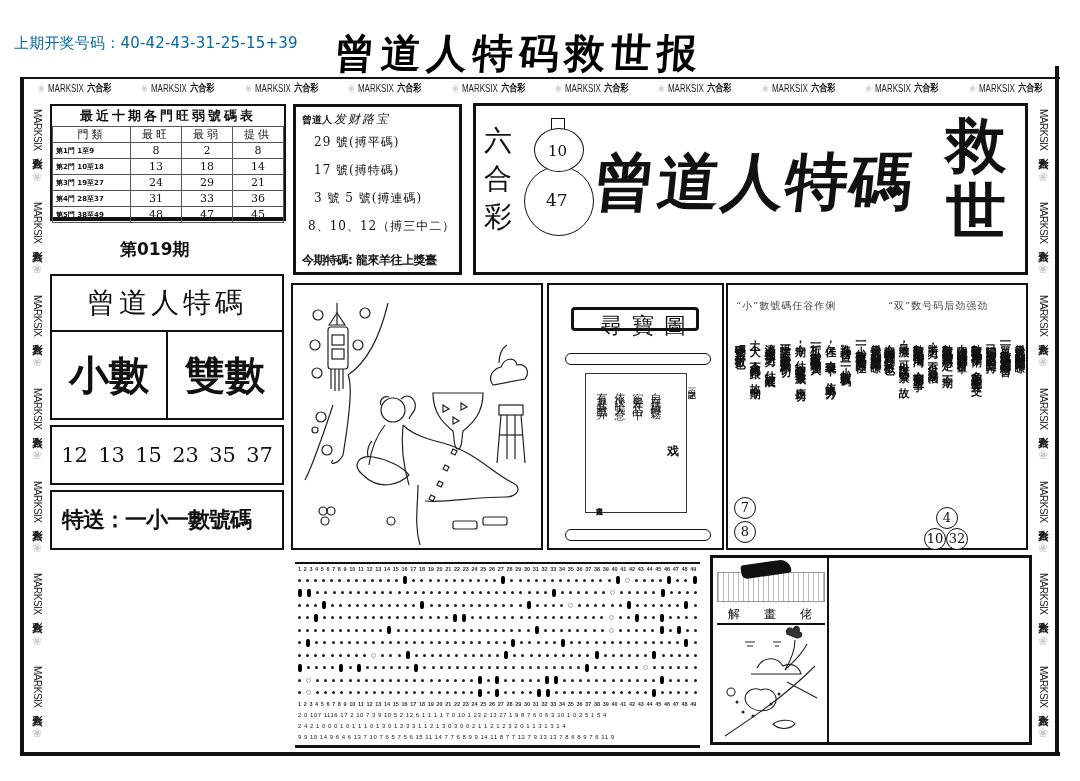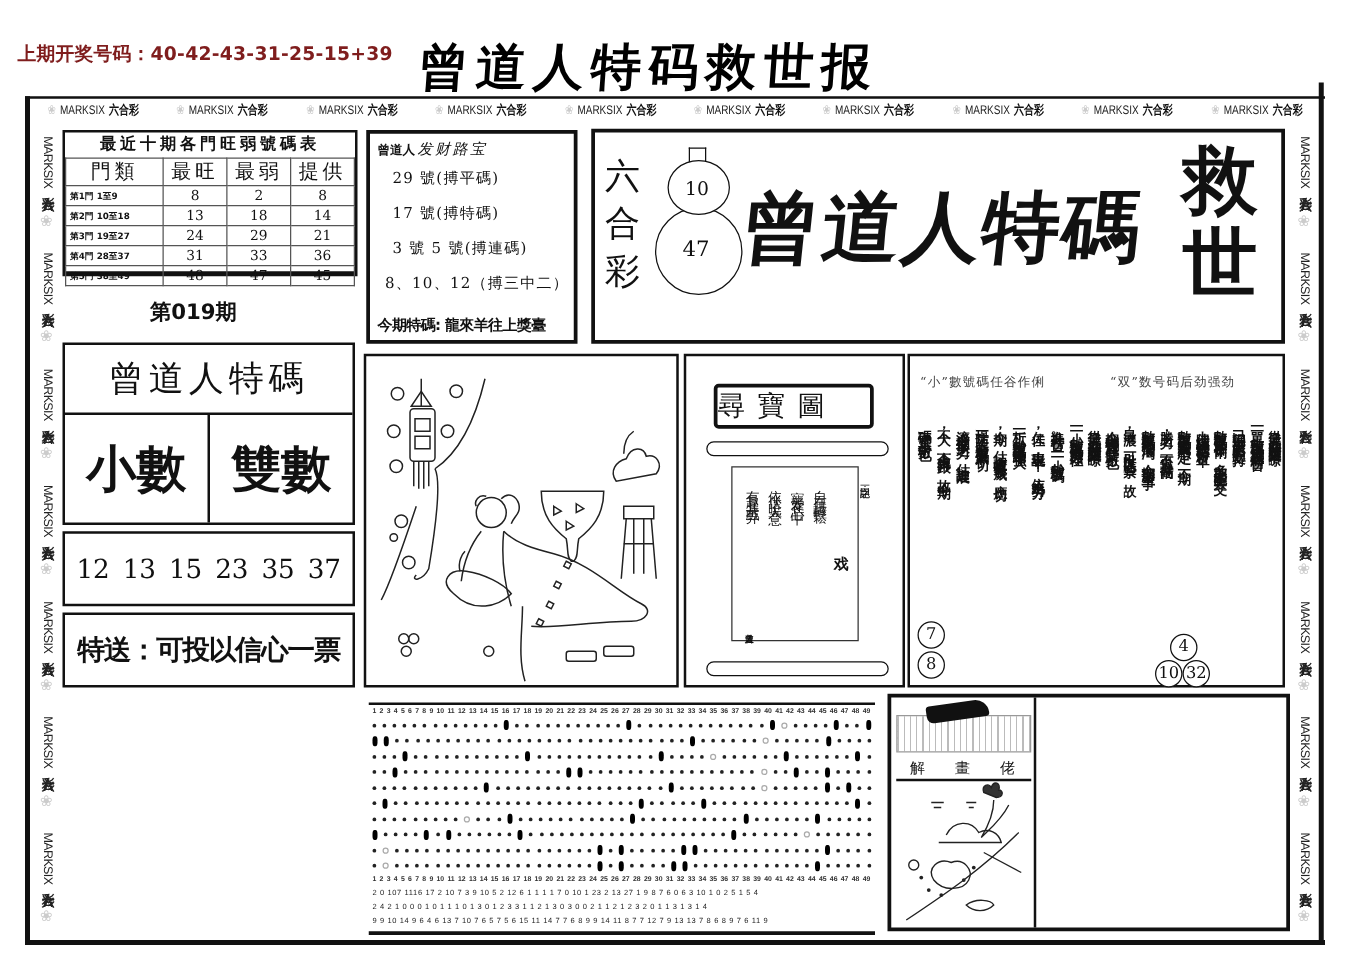--- a/index.html
+++ b/index.html
@@ -2,42 +2,42 @@
 <html><head>
 <meta charset="utf-8">
 <style>
   * { box-sizing: border-box; margin: 0; padding: 0; }
   html, body { width: 1080px; height: 781px; background: #ffffff; overflow: hidden; }
   body { position: relative; font-family: "DejaVu Serif", serif; color: #111; }
 
   .abs { position: absolute; }
 
   
-  #last-draw { left: 14px; top: 34px; color: #7f1d1d; font-family: "DejaVu Sans", sans-serif; font-weight: bold; font-size: 15px; letter-spacing: 0.2px; }
+  #last-draw { left: 14px; top: 34px; color: #0369a1; font-family: "DejaVu Sans", sans-serif; font-weight: normal; font-size: 15px; letter-spacing: 0.2px; }
   #masthead { left: 335px; top: 26px; font-family: "DejaVu Serif", serif; font-weight: bold; font-size: 40px; letter-spacing: 6px; color: #000; transform: skewX(-4deg); }
   #frame-right { left: 1055px; top: 66px; width: 4px; height: 690px; background: #111; }
   #frame-left { left: 20px; top: 77px; width: 4px; height: 676px; background: #111; }
   #frame-bottom { left: 20px; top: 752px; width: 1040px; height: 4px; background: #111; }
 
   
   .ms-top { left: 26px; top: 78px; width: 1028px; height: 20px; display: flex; align-items: center; gap: 12px; white-space: nowrap; overflow: hidden; padding-left: 12px; }
   .ms-unit { display: inline-flex; align-items: center; gap: 4px; font-family: "Liberation Sans", sans-serif; font-size: 10px; color: #222; transform: scaleX(0.8); transform-origin: left center; }
   .ms-unit b { font-family: "DejaVu Sans", sans-serif; font-size: 10px; font-weight: bold; color: #111; }
   .ms-flower { color: #ccc; font-size: 10px; }
   .ms-side { width: 22px; height: 650px; display: flex; flex-direction: column; align-items: center; justify-content: space-around; overflow: hidden; }
   .ms-side .v { writing-mode: vertical-rl; font-family: "Liberation Sans", sans-serif; font-size: 10px; color: #222; letter-spacing: -0.5px; }
   .ms-side .v b { font-family: "DejaVu Sans", sans-serif; font-weight: bold; }
   .ms-side .fl { color: #ccc; font-size: 12px; }
 
   
   #stats { left: 50px; top: 104px; width: 236px; height: 117px; border: 2px solid #111; border-bottom-width: 4px; }
   #stats .title { text-align: center; font-weight: bold; font-size: 13px; letter-spacing: 3px; height: 20px; line-height: 20px; font-family: "DejaVu Sans", sans-serif; }
   #stats table { width: 100%; border-collapse: collapse; font-size: 11px; }
   #stats th, #stats td { border: 1px solid #555; text-align: center; height: 16px; font-weight: normal; }
-  #stats th { font-size: 16px; letter-spacing: 3px; }
+  #stats th { font-size: 11px; letter-spacing: 3px; }
   #stats td.door { font-size: 7px; font-family: "DejaVu Sans", sans-serif; font-weight: bold; width: 78px; text-align: left; padding-left: 3px; }
 
   #issue { left: 120px; top: 238px; font-family: "DejaVu Sans", sans-serif; font-weight: bold; font-size: 17px; }
 
   
   #wealth { left: 293px; top: 104px; width: 169px; height: 171px; border: 3px solid #111; padding: 4px 6px; }
   #wealth .w-head { display: flex; align-items: center; gap: 2px; }
   #wealth .w-small { font-size: 10px; font-weight: bold; font-family: "DejaVu Sans", sans-serif; }
   #wealth .w-big { font-size: 12px; font-style: italic; letter-spacing: 2px; }
   #wealth .w-row { font-size: 12px; margin-top: 11px; padding-left: 12px; white-space: nowrap; letter-spacing: 1px; }
@@ -62,21 +62,21 @@
   #open-box .cell + .cell { border-left: 2px solid #111; }
 
   #nums-box { left: 50px; top: 425px; width: 234px; height: 60px; border: 2px solid #111; display: flex; align-items: center; justify-content: space-around; font-size: 21px; padding: 0 4px; }
   #gift-box { left: 50px; top: 490px; width: 234px; height: 60px; border: 2px solid #111; display: flex; align-items: center; padding-left: 10px; font-family: "DejaVu Sans", sans-serif; font-weight: bold; font-size: 22px; white-space: nowrap; letter-spacing: -1px; }
 
   
   #illus { left: 291px; top: 283px; width: 252px; height: 267px; border: 2px solid #111; overflow: hidden; }
 
   
   #treasure { left: 547px; top: 283px; width: 177px; height: 267px; border: 2px solid #111; }
-  #treasure .t-title { position: absolute; left: 22px; top: 22px; width: 128px; height: 36px; border: 3px solid #111; border-radius: 4px; text-align: left; line-height: 32px; font-size: 22px; letter-spacing: 10px; }
+  #treasure .t-title { position: absolute; left: 22px; top: 22px; width: 128px; height: 24px; border: 3px solid #111; border-radius: 4px; text-align: right; line-height: 32px; font-size: 22px; letter-spacing: 10px; }
   #treasure .rod { position: absolute; left: 16px; width: 146px; height: 12px; border: 1.5px solid #111; border-radius: 6px; }
   #treasure .paper { position: absolute; left: 36px; top: 88px; width: 102px; height: 140px; border: 1.5px solid #333; }
   #treasure .poem { position: absolute; left: 8px; top: 10px; display: flex; flex-direction: row-reverse; gap: 4px; }
   #treasure .poem .col { writing-mode: vertical-rl; font-size: 11px; letter-spacing: 4px; line-height: 14px; }
   #treasure .poem .col.small { font-size: 8px; letter-spacing: 0px; }
   #treasure .sig { position: absolute; left: 8px; bottom: 10px; writing-mode: vertical-rl; font-size: 7px; font-weight: bold; font-family: "DejaVu Sans", sans-serif; }
 
   
   #analysis { left: 726px; top: 283px; width: 302px; height: 267px; border: 2px solid #111; }
   #analysis .a-head { position: absolute; top: 14px; font-size: 10px; color: #444; white-space: nowrap; letter-spacing: 1px; }
@@ -287,21 +287,21 @@
 
 <div id="nums-box" class="abs">
   <span>12</span>
   <span>13</span>
   <span>15</span>
   <span>23</span>
   <span>35</span>
   <span>37</span>
 </div>
 
-<div id="gift-box" class="abs">特送：可投以信心一票</div>
+<div id="gift-box" class="abs">特送：一小一數號碼</div>
 
 <div id="illus" class="abs">
   <svg width="252" height="267" viewBox="0 0 252 267">
     <g fill="none" stroke="#222" stroke-width="1.2">
       <line x1="44" y1="18" x2="44" y2="40"></line>
       <path d="M36 40 L44 28 L52 40 Z"></path>
       <rect x="35" y="42" width="20" height="42" rx="3"></rect>
       <rect x="39" y="50" width="12" height="10"></rect>
       <rect x="39" y="64" width="12" height="10"></rect>
       <path d="M38 84 v20 M42 84 v22 M46 84 v22 M50 84 v20"></path>

